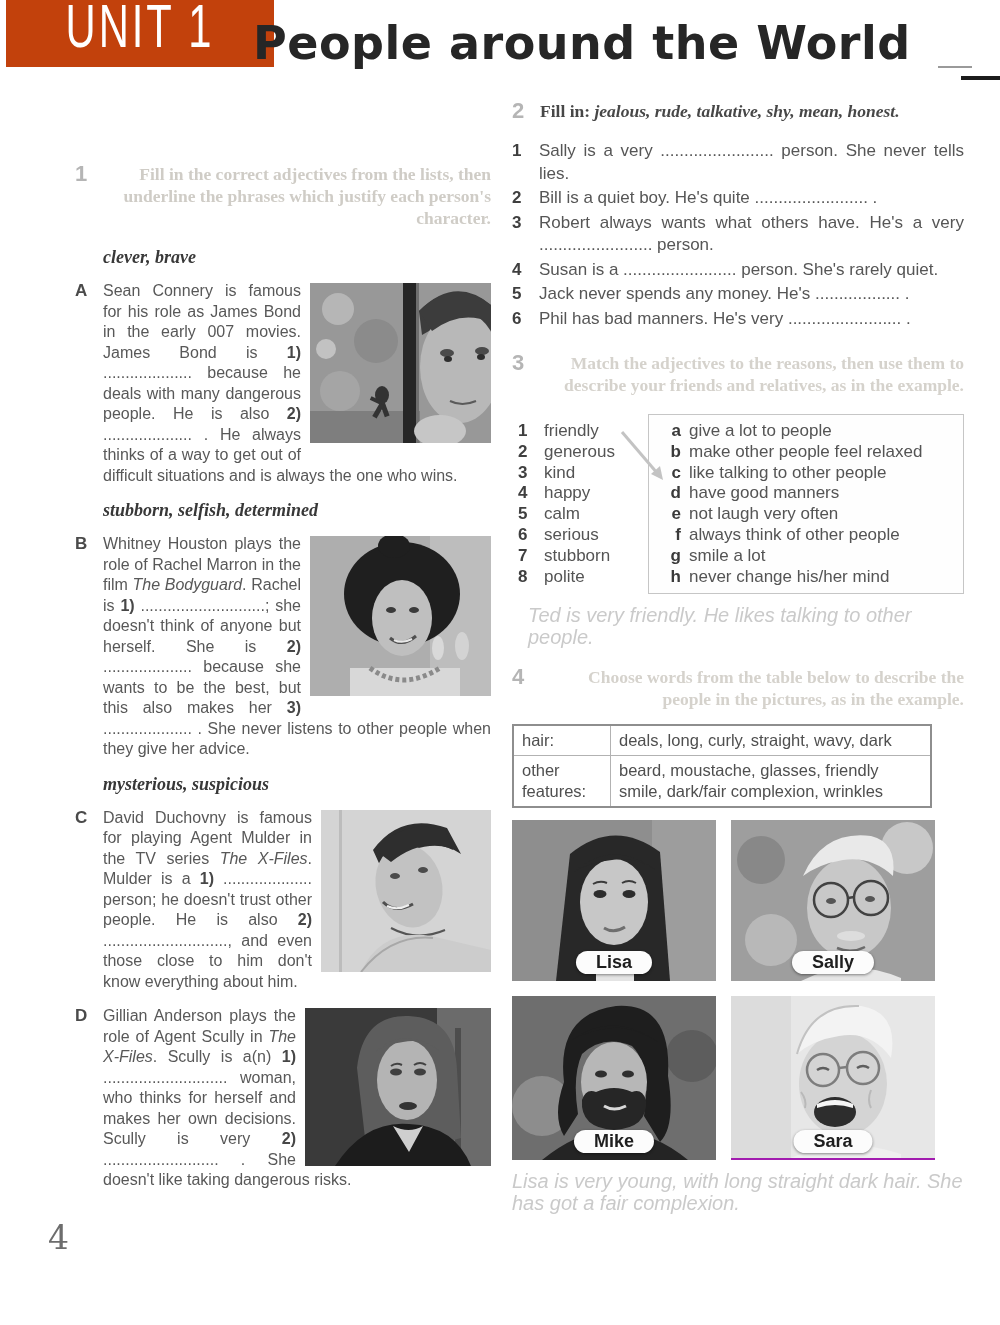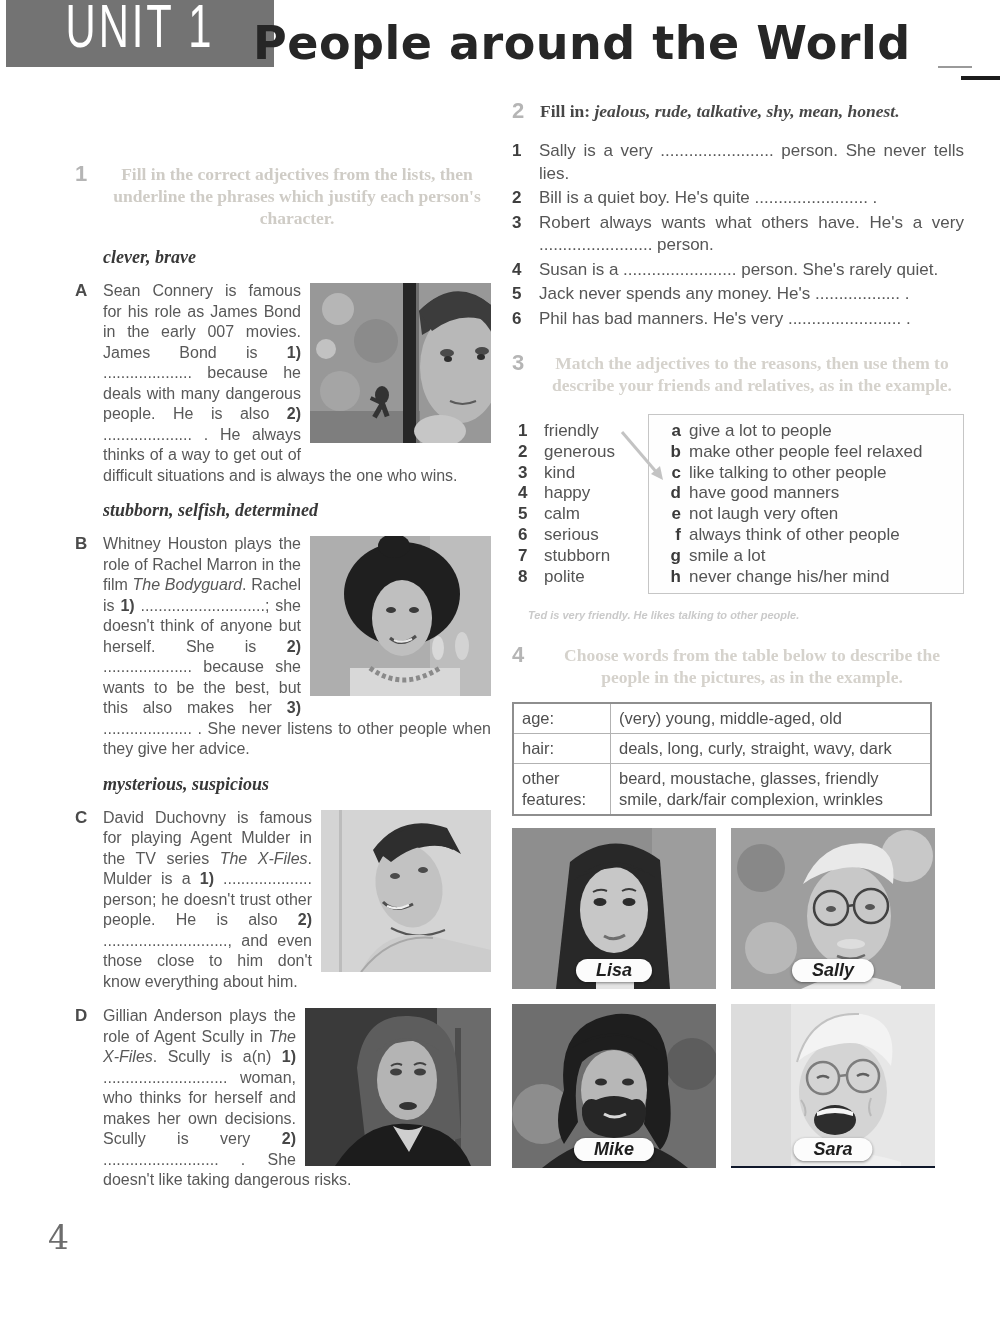--- a/index.html
+++ b/index.html
@@ -4,21 +4,21 @@
 <style>
   html,body{margin:0;padding:0;background:#e9e9e9;}
   .page{
     position:relative;width:1000px;height:1325px;margin:0 auto;
     background:#ffffff;overflow:hidden;
     font-family:"Liberation Sans",sans-serif;color:#575757;
   }
   
   .unit-box{
     position:absolute;left:6px;top:0;width:268px;height:67px;
-    background:#737373;overflow:hidden;
+    background:#c2410c;overflow:hidden;
   }
   .unit-box .unit-label{
     position:absolute;left:50%;top:-10px;transform:translateX(-50%) scale(.72,1.05);
     transform-origin:center top;
     font-size:58px;font-weight:400;color:#ffffff;letter-spacing:4px;white-space:nowrap;
   }
   .page-title{
     position:absolute;left:253px;top:16px;width:700px;
     font-family:"DejaVu Sans",sans-serif;font-weight:800;font-size:46px;
     letter-spacing:.5px;color:#262626;white-space:nowrap;
@@ -36,21 +36,21 @@
 
   
   .col-left{position:absolute;left:75px;top:163px;width:416px;}
   .col-right{position:absolute;left:512px;top:100px;width:452px;}
 
   
   .ex-head{display:flex;margin-bottom:18px;}
   .ex-num{width:28px;flex:none;font-weight:700;font-size:22px;color:#b5b5b5;line-height:22px;}
   .ex-instr{
     font-family:"Liberation Serif",serif;font-weight:700;font-size:17.5px;line-height:22px;
-    color:#d5d2cc;text-align:center;
+    color:#d5d2cc;text-align:right;
   }
   .ex1 .ex-instr{color:#cfccc6;}
 
   
   .word-list{
     font-family:"Liberation Serif",serif;font-weight:700;font-style:italic;
     font-size:18px;color:#383838;margin:0 0 13px 28px;
   }
 
   
@@ -69,32 +69,32 @@
   
   .match-wrap{position:relative;display:flex;margin:2px 0 10px 6px;}
   .adj-col{width:130px;flex:none;padding-top:7px;}
   .adj-row{display:flex;font-size:17px;line-height:20.8px;color:#545454;}
   .adj-row .n{width:26px;font-weight:700;color:#3f3f3f;}
   .reason-box{flex:1;border:1px solid #c6c6c6;background:#fefefe;padding:6px 8px 6px 10px;}
   .reason-row{display:flex;font-size:17px;line-height:20.8px;color:#545454;}
   .reason-row .l{width:22px;flex:none;font-weight:700;color:#3a3a3a;text-align:right;padding-right:8px;}
   .match-arrow{position:absolute;left:100px;top:12px;}
 
-  .example{font-style:italic;font-size:11px;line-height:22px;color:#cacaca;margin:4px 0 18px 16px;font-weight:bold;}
+  .example{font-style:italic;font-size:20px;line-height:22px;color:#cacaca;margin:4px 0 18px 16px;}
 
   
   .feat-table{width:420px;border-collapse:collapse;margin:0 0 12px 0;
     border:2px solid #8e8e8e;}
   .feat-table td{border:1px solid #b2b2b2;font-size:16.5px;line-height:21px;
     color:#4f4f4f;padding:4px 8px;vertical-align:top;}
   .feat-table td.lab{width:80px;}
 
   
   .photo-grid{display:flex;flex-wrap:wrap;gap:15px;width:440px;margin-bottom:10px;}
-  .pcard{position:relative;background:#0f172a;font-style:italic;}
+  .pcard{position:relative;background:#a21caf;}
   .pcard svg{display:block;}
   .pill{
     position:absolute;bottom:7px;left:50%;transform:translateX(-50%);
     background:#fcfcfc;border-radius:15px;padding:1px 20px;
     font-weight:700;font-size:18px;color:#1e1e1e;white-space:nowrap;
     box-shadow:0 1px 3px rgba(0,0,0,.45);
   }
 
   .page-num{
     position:absolute;left:48px;top:1218px;
@@ -344,24 +344,20 @@
     <div class="example">Ted is very friendly. He likes talking to other people.</div>
 
     <div class="ex-head" style="margin-top:14px;margin-bottom:14px;">
       <div class="ex-num">4</div>
       <div class="ex-instr">Choose words from the table below to describe the people in the pictures, as in the example.</div>
     </div>
 
     <table class="feat-table">
       <tbody>
         <tr>
-          <td class="lab">age:</td>
-          <td>(very) young, middle-aged, old</td>
-        </tr>
-        <tr>
           <td class="lab">hair:</td>
           <td>deals, long, curly, straight, wavy, dark</td>
         </tr>
         <tr>
           <td class="lab">other features:</td>
           <td>beard, moustache, glasses, friendly smile, dark/fair complexion, wrinkles</td>
         </tr>
       </tbody>
     </table>
 
@@ -437,18 +433,19 @@
           <path d="M86,108 Q104,100 122,108 L122,112 Q104,106 86,112 Z" fill="#f5f5f5"></path>
           <path d="M70,96 Q76,104 74,112" stroke="#b9b9b9" stroke-width="2" fill="none"></path>
           <path d="M140,94 Q136,104 140,112" stroke="#b9b9b9" stroke-width="2" fill="none"></path>
           <path d="M60,162 Q110,138 170,158 L170,162 Z" fill="#efefef"></path>
         </svg>
         <div class="pill">Sara</div>
       </div>
 
     </div>
 
+    <div class="example" style="margin-left:0;">Lisa is very young, with long straight dark hair. She has got a fair complexion.</div>
 
   </div>
 
   <div class="page-num">4</div>
 
 </div>
 
 </body></html>

